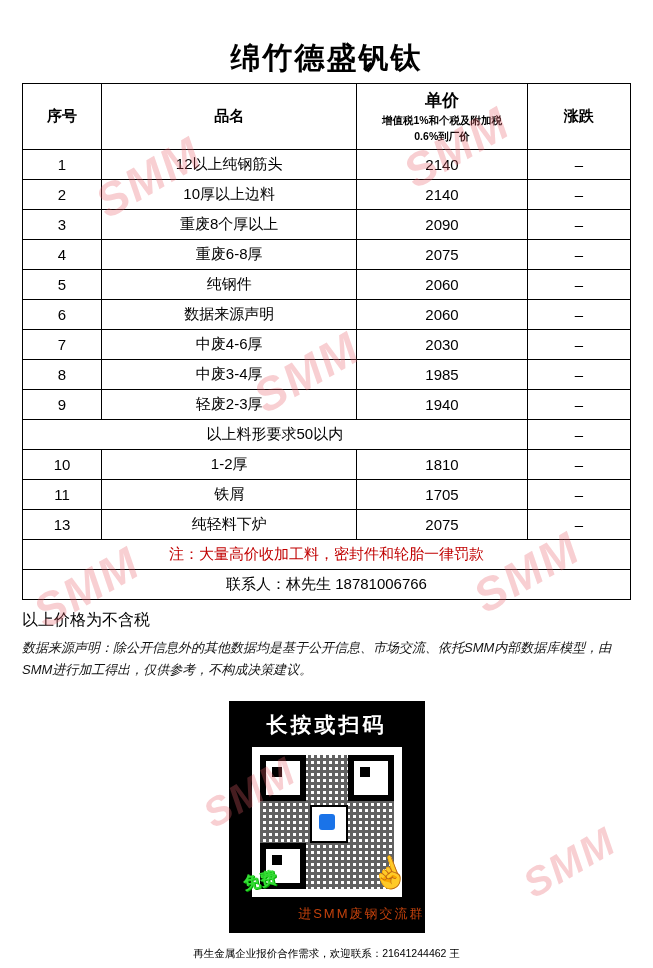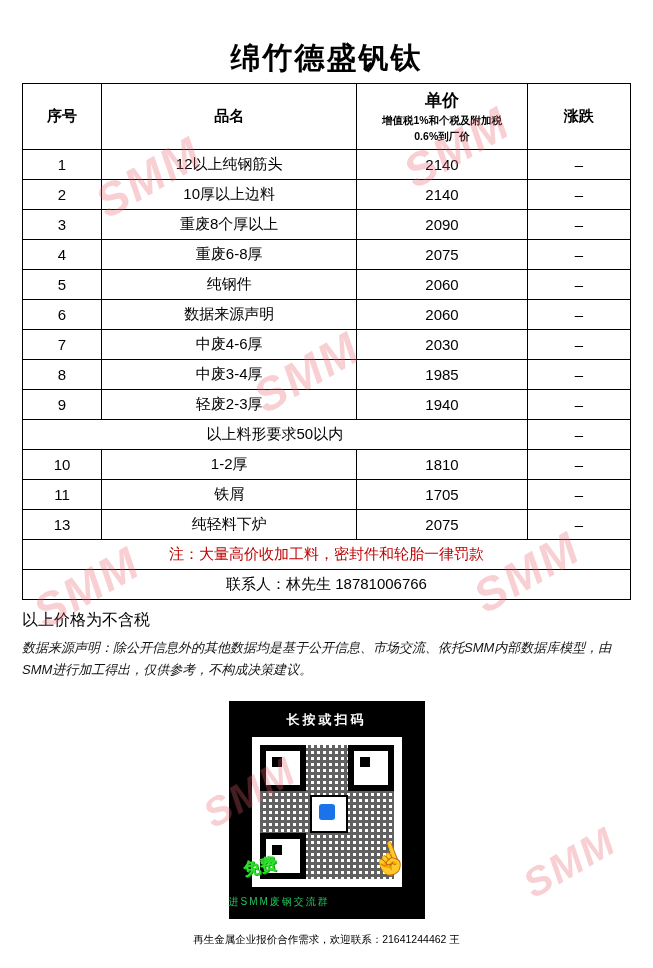--- a/index.html
+++ b/index.html
@@ -105,38 +105,38 @@
     padding-top: 12px;
   }
   .qr-card {
     width: 196px;
     background: #000000;
     padding: 0;
     position: relative;
   }
   .qr-head {
     color: #ffffff;
-    font-size: 13px;
+    font-size: 21px;
     font-weight: bold;
     letter-spacing: 3px;
     text-align: center;
     padding: 10px 0 8px 0;
   }
   .qr-code {
     width: 150px;
     height: 150px;
     margin: 0 auto;
     background: #ffffff;
     position: relative;
   }
   .qr-foot {
-    color: #22c55e;
-    font-size: 10px;
+    color: #c2410c;
+    font-size: 13px;
     letter-spacing: 2px;
-    text-align: left;
+    text-align: right;
     padding: 8px 0 10px 0;
   }
   .qr-free {
     position: absolute;
     left: 14px;
     bottom: 44px;
     color: #33dd33;
     font-size: 17px;
     font-weight: bold;
     transform: rotate(-12deg);

